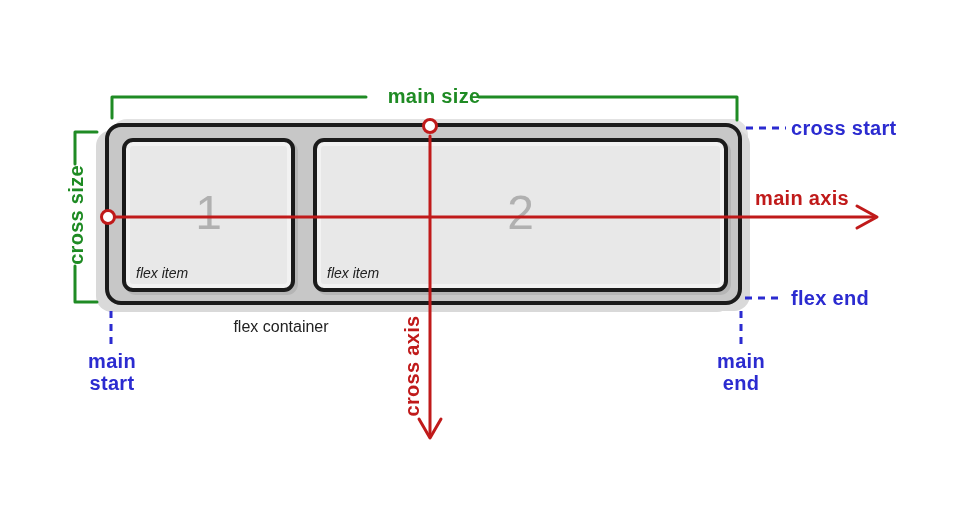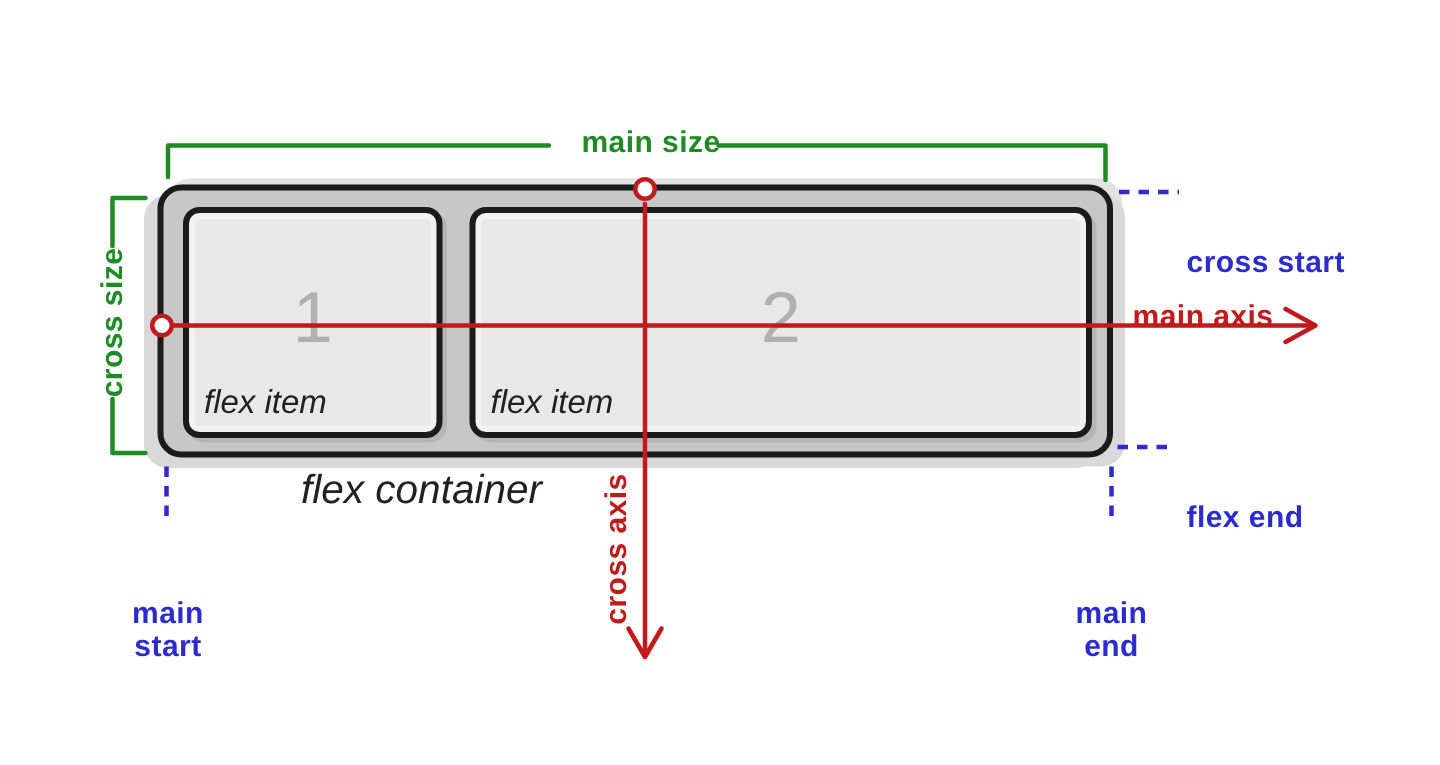--- a/index.html
+++ b/index.html
@@ -54,21 +54,21 @@
     left: 50%; top: 50%;
     transform: translate(-50%, -54%);
     font-size: 48px;
     color: var(--number-gray);
     user-select: none;
   }
   .item-label {
     position: absolute;
     left: 10px; bottom: 7px;
     font-style: italic;
-    font-size: 22px;
+    font-size: 14px;
     color: var(--label-dark);
     white-space: nowrap;
   }
 
   
   svg.overlay {
     position: absolute;
     left: 0; top: 0;
     pointer-events: none;
   }
@@ -80,40 +80,39 @@
   
   .lbl {
     position: absolute;
     font-weight: bold;
     font-size: 20px;
     white-space: nowrap;
     letter-spacing: 0.3px;
   }
   .lbl-green { color: var(--size-green); }
   .lbl-red   { color: var(--axis-red); }
-  .lbl-blue  { color: var(--edge-blue); margin-top: 48px; }
+  .lbl-blue  { color: var(--edge-blue); }
   .centered  { transform: translate(-50%, -50%); }
   .rot-left  { transform: translate(-50%, -50%) rotate(-90deg); }
   .v-center  { transform: translate(0, -50%); }
 
   .lbl-main-size   { left: 434px; top: 96px; }
   .lbl-cross-size  { left: 76px;  top: 215px; }
-  .lbl-main-axis   { left: 802px; top: 212px; }
+  .lbl-main-axis   { left: 802px; top: 198px; }
   .lbl-cross-axis  { left: 412px; top: 366px; }
   .lbl-cross-start { left: 791px; top: 128px; }
   .lbl-cross-end   { left: 791px; top: 298px; }
   .lbl-main-start  { left: 112px; top: 372px; width: 76px; text-align: center; line-height: 22px; white-space: normal; }
   .lbl-main-end    { left: 741px; top: 372px; width: 76px; text-align: center; line-height: 22px; white-space: normal; }
 
   .lbl-flex-container {
     position: absolute;
     left: 281px; top: 327px;
     transform: translate(-50%, -50%);
-    font-style: italic;
-    font-size: 27px;
+    font-size: 16px;
     color: var(--label-dark);
     white-space: nowrap;
   }
 </style>
 </head>
 <body>
 
 <div class="stage">
 
   <div class="flex-container-graphic">

